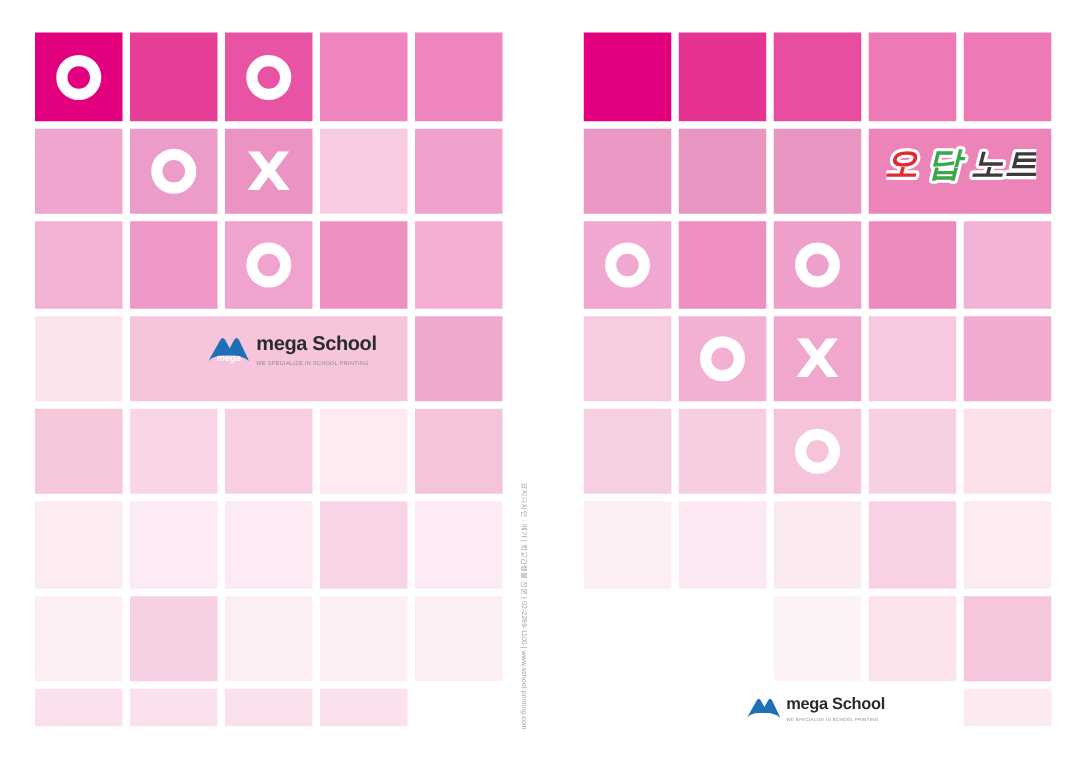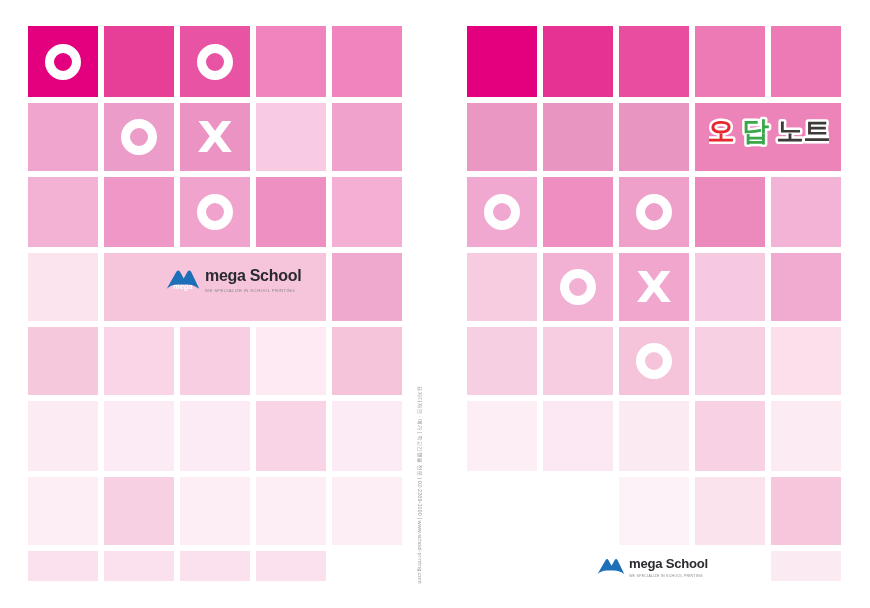--- a/index.html
+++ b/index.html
@@ -16,21 +16,21 @@
 
   .logo { position:absolute; display:flex; align-items:flex-start; gap:5px; }
   .logo-back   { left:166px; top:268px; }
   .logo-bottom { left:597px; top:557px; transform:scale(0.82); transform-origin:0 0; }
   .logo-icon { width:34px; height:24px; flex:0 0 auto; }
   .logo-name { font-size:16px; font-weight:bold; color:#2a2a31; letter-spacing:-0.3px;
                line-height:1.05; white-space:nowrap; }
   .logo-tagline { font-size:8px; color:#8a8a8a; letter-spacing:0.5px; white-space:nowrap;
                   transform:scale(0.55); transform-origin:0 50%; margin-top:1px; }
 
-  .title-wrap { position:absolute; left:709px; top:113px; width:120px; height:36px; }
+  .title-wrap { position:absolute; left:709px; top:113px; width:120px; height:36px;font-style:italic; }
 
   .spine { position:absolute; left:423px; top:386px; font-size:11px; color:#9a9a9a;
            letter-spacing:0.2px; white-space:nowrap;
            transform:rotate(90deg) scale(0.5); transform-origin:0 0; }
 </style>
 </head>
 <body>
 
 <div id="canvas">
 

